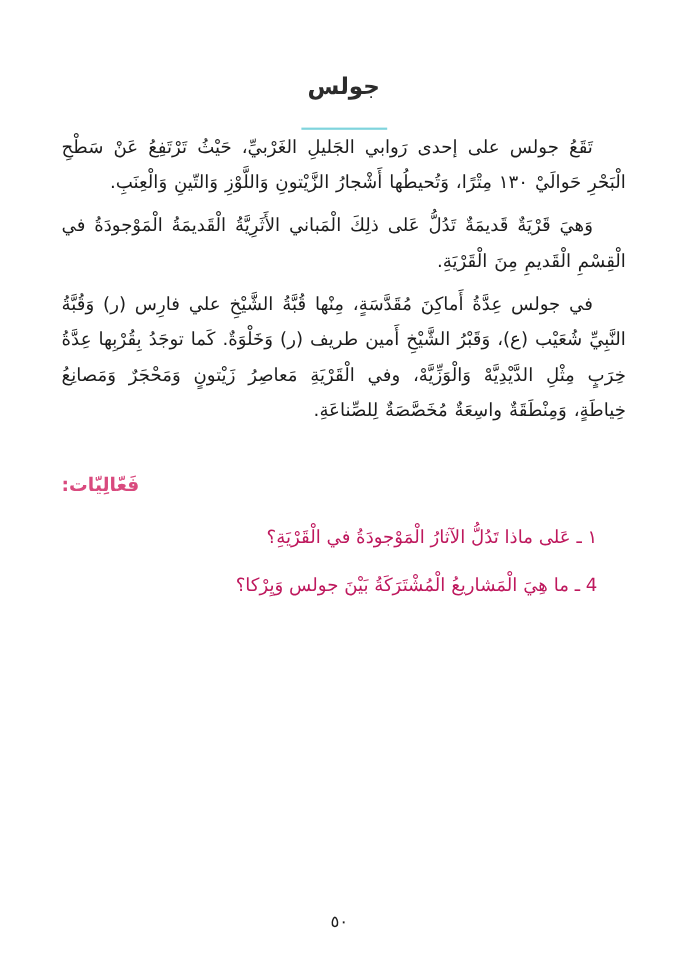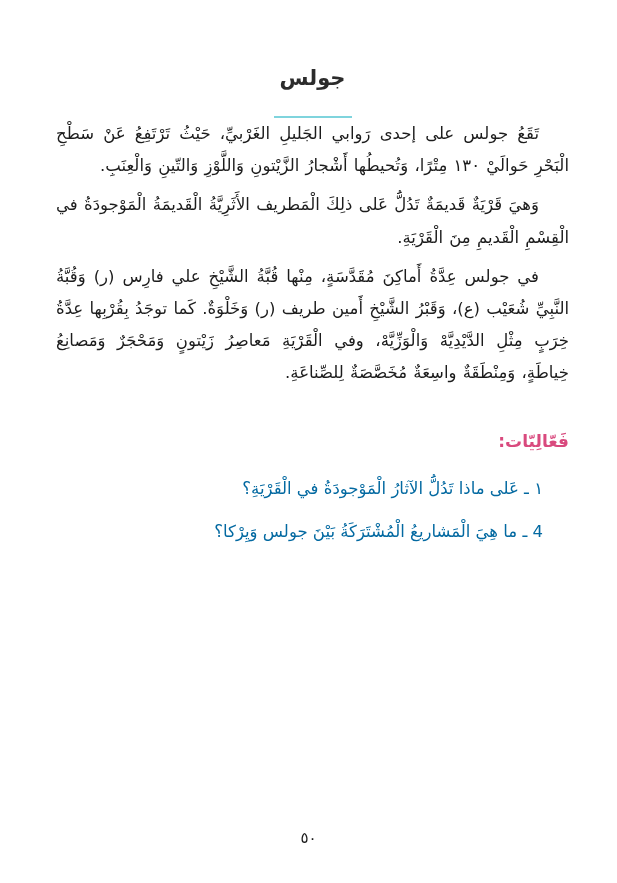--- a/index.html
+++ b/index.html
@@ -47,29 +47,29 @@
     word-spacing: 1px;
   }
   .para.indent {
     text-indent: 30px;
   }
   .activities-head {
     color: #d94a7e;
     font-size: 17px;
     font-weight: bold;
     margin: 42px 0 22px 0;
-    text-align: right;
+    text-align: left;
   }
   .q {
     font-size: 16.5px;
     line-height: 1.95;
     margin: 0 0 10px 0;
     text-align: justify;
     text-align-last: right;
-    color: #0369a1;
+    color: #be185d;
   }
   .q-indent {
     padding-right: 26px;
   }
   .page-number {
     position: absolute;
     bottom: 36px;
     left: 0;
     right: 0;
     text-align: center;
@@ -81,21 +81,21 @@
 <body>
 
 <div class="page">
 
   <div>
     <div class="title">جولس</div>
     <div class="title-underline"></div>
   </div>
 
   <p class="para indent">تَقَعُ جولس على إحدى رَوابي الجَليلِ الغَرْبيِّ، حَيْثُ تَرْتَفِعُ عَنْ سَطْحِ الْبَحْرِ حَوالَيْ ١٣٠ مِتْرًا، وَتُحيطُها أَشْجارُ الزَّيْتونِ وَاللَّوْزِ وَالتّينِ وَالْعِنَبِ.</p>
-  <p class="para indent">وَهيَ قَرْيَةٌ قَديمَةٌ تَدُلُّ عَلى ذلِكَ الْمَطريف الأَثَرِيَّةُ الْقَديمَةُ الْمَوْجودَةُ في الْقِسْمِ الْقَديمِ مِنَ الْقَرْيَةِ.</p>
+  <p class="para indent">وَهيَ قَرْيَةٌ قَديمَةٌ تَدُلُّ عَلى ذلِكَ الْمَباني الأَثَرِيَّةُ الْقَديمَةُ الْمَوْجودَةُ في الْقِسْمِ الْقَديمِ مِنَ الْقَرْيَةِ.</p>
   <p class="para indent">في جولس عِدَّةُ أَماكِنَ مُقَدَّسَةٍ، مِنْها قُبَّةُ الشَّيْخِ علي فارِس (ر) وَقُبَّةُ النَّبِيِّ شُعَيْب (ع)، وَقَبْرُ الشَّيْخِ أَمين طريف (ر) وَخَلْوَةٌ. كَما توجَدُ بِقُرْبِها عِدَّةُ خِرَبٍ مِثْلِ الدَّيْدِيَّهْ وَالْوَزِّيَّهْ، وفي الْقَرْيَةِ مَعاصِرُ زَيْتونٍ وَمَحْجَرٌ وَمَصانِعُ خِياطَةٍ، وَمِنْطَقَةٌ واسِعَةٌ مُخَصَّصَةٌ لِلصِّناعَةِ.</p>
 
   <div class="activities-head">فَعّالِيّات:</div>
 
   <p class="q q-indent">١ ـ عَلى ماذا تَدُلُّ الآثارُ الْمَوْجودَةُ في الْقَرْيَةِ؟</p>
   <p class="q q-indent">4 ـ ما هِيَ الْمَشاريعُ الْمُشْتَرَكَةُ بَيْنَ جولس وَيِرْكا؟</p>
 
   <div class="page-number">٥٠</div>
 </div>
 

